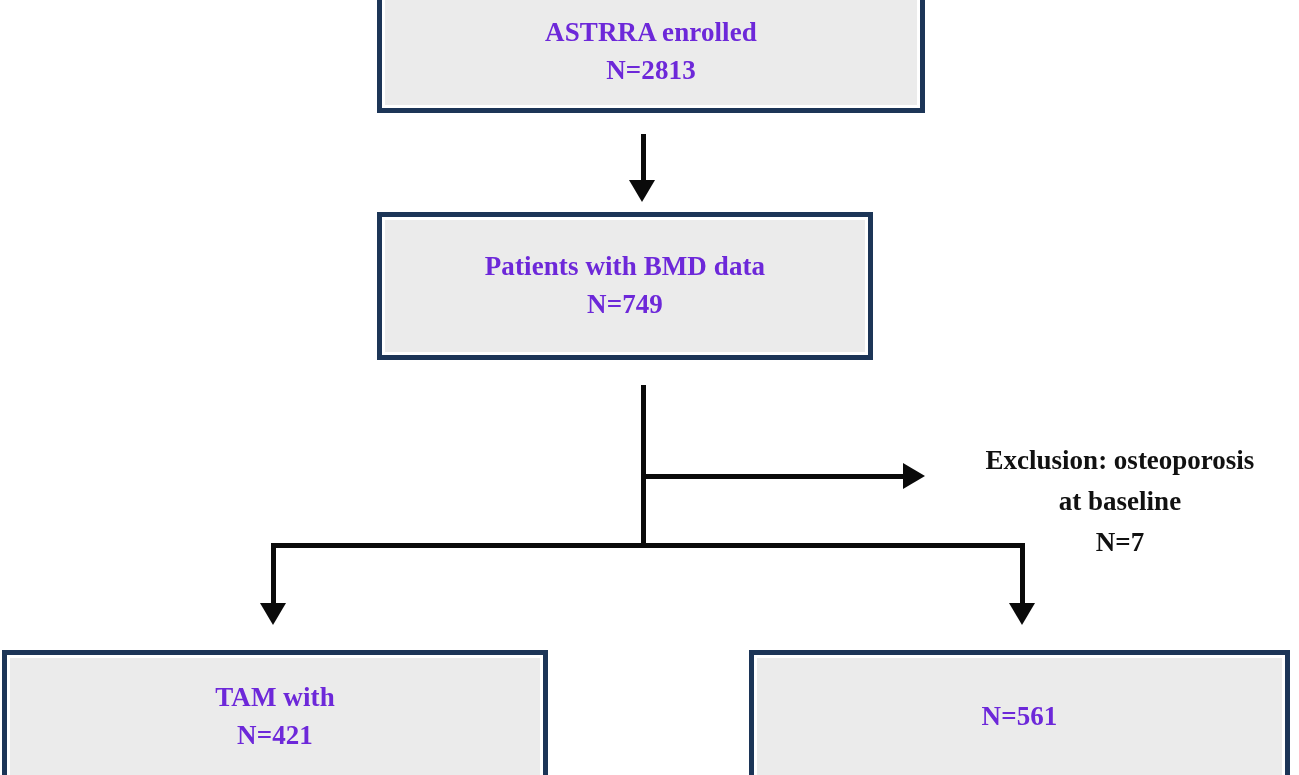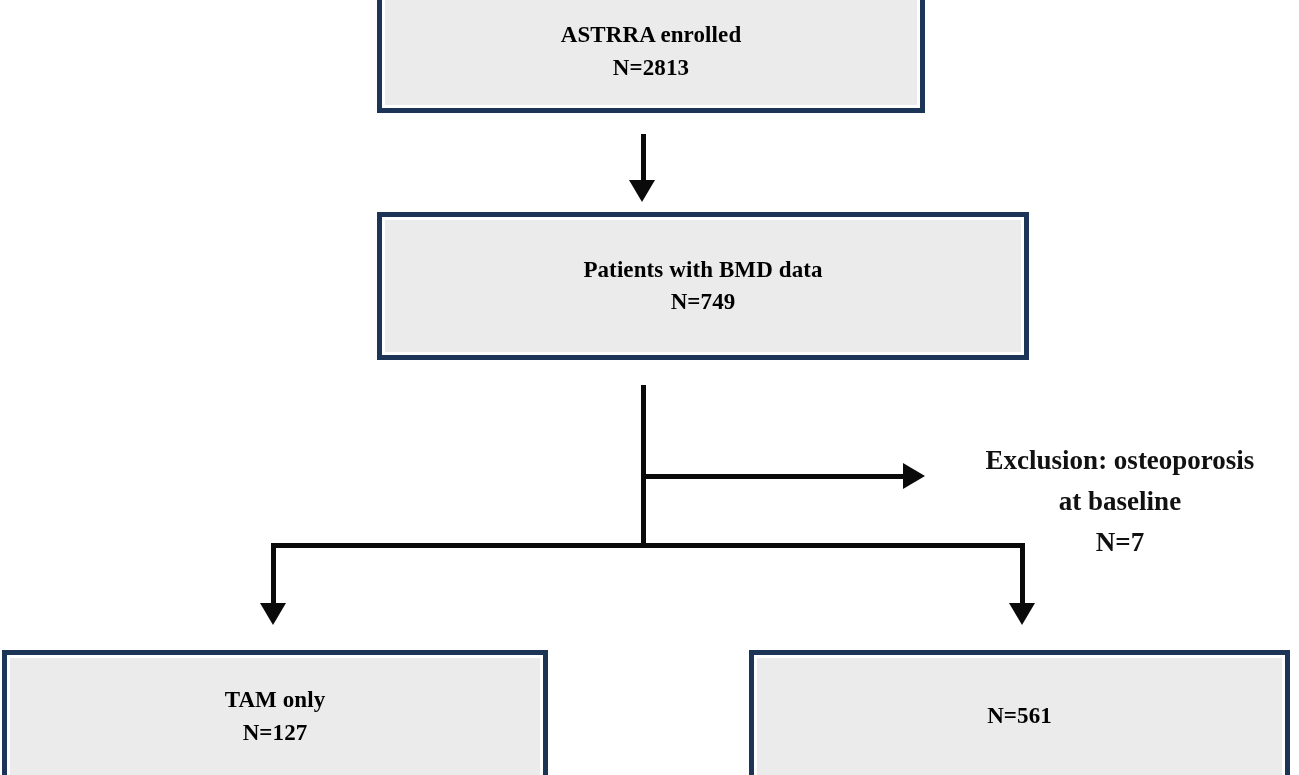--- a/index.html
+++ b/index.html
@@ -23,30 +23,30 @@
     background: #ebebeb;
     border: 5px solid #1c3557;
     box-shadow: inset 0 0 0 3px #ffffff;
     display: flex;
     flex-direction: column;
     align-items: center;
     justify-content: center;
   }
   .fbox .line {
     font-weight: bold;
-    font-size: 23px;
+    font-size: 27px;
     line-height: 1.40;
-    color: #000000;
+    color: #6d28d9;
     white-space: nowrap;
     text-align: right;
     letter-spacing: 0.1px;
   }
 
   #box-enrolled   { left: 377px; top: -10px;  width: 548px; height: 123px; }
-  #box-bmd        { left: 377px; top: 212px;  width: 652px; height: 148px; }
+  #box-bmd        { left: 377px; top: 212px;  width: 496px; height: 148px; }
   #box-tam-only   { left: 2px;   top: 650px;  width: 546px; height: 133px; }
   #box-tam-ofs    { left: 749px; top: 650px;  width: 541px; height: 133px; }
 
   
   .vline {
     position: absolute;
     background: #0a0a0a;
     width: 5px;
   }
   .hline {
@@ -134,21 +134,21 @@
     <div class="line">N=7</div>
   </div>
 
   <div class="hline" id="split-bar"></div>
   <div class="vline" id="leg-left"></div>
   <div class="arrow-down" id="leg-left-head"></div>
   <div class="vline" id="leg-right"></div>
   <div class="arrow-down" id="leg-right-head"></div>
 
   <div class="fbox" id="box-tam-only">
-    <div class="line">TAM only</div>
-    <div class="line">N=127</div>
+    <div class="line">TAM with</div>
+    <div class="line">N=421</div>
   </div>
 
   <div class="fbox" id="box-tam-ofs">
     <div class="line">N=561</div>
   </div>
 
 </div>
 
 </body></html>

